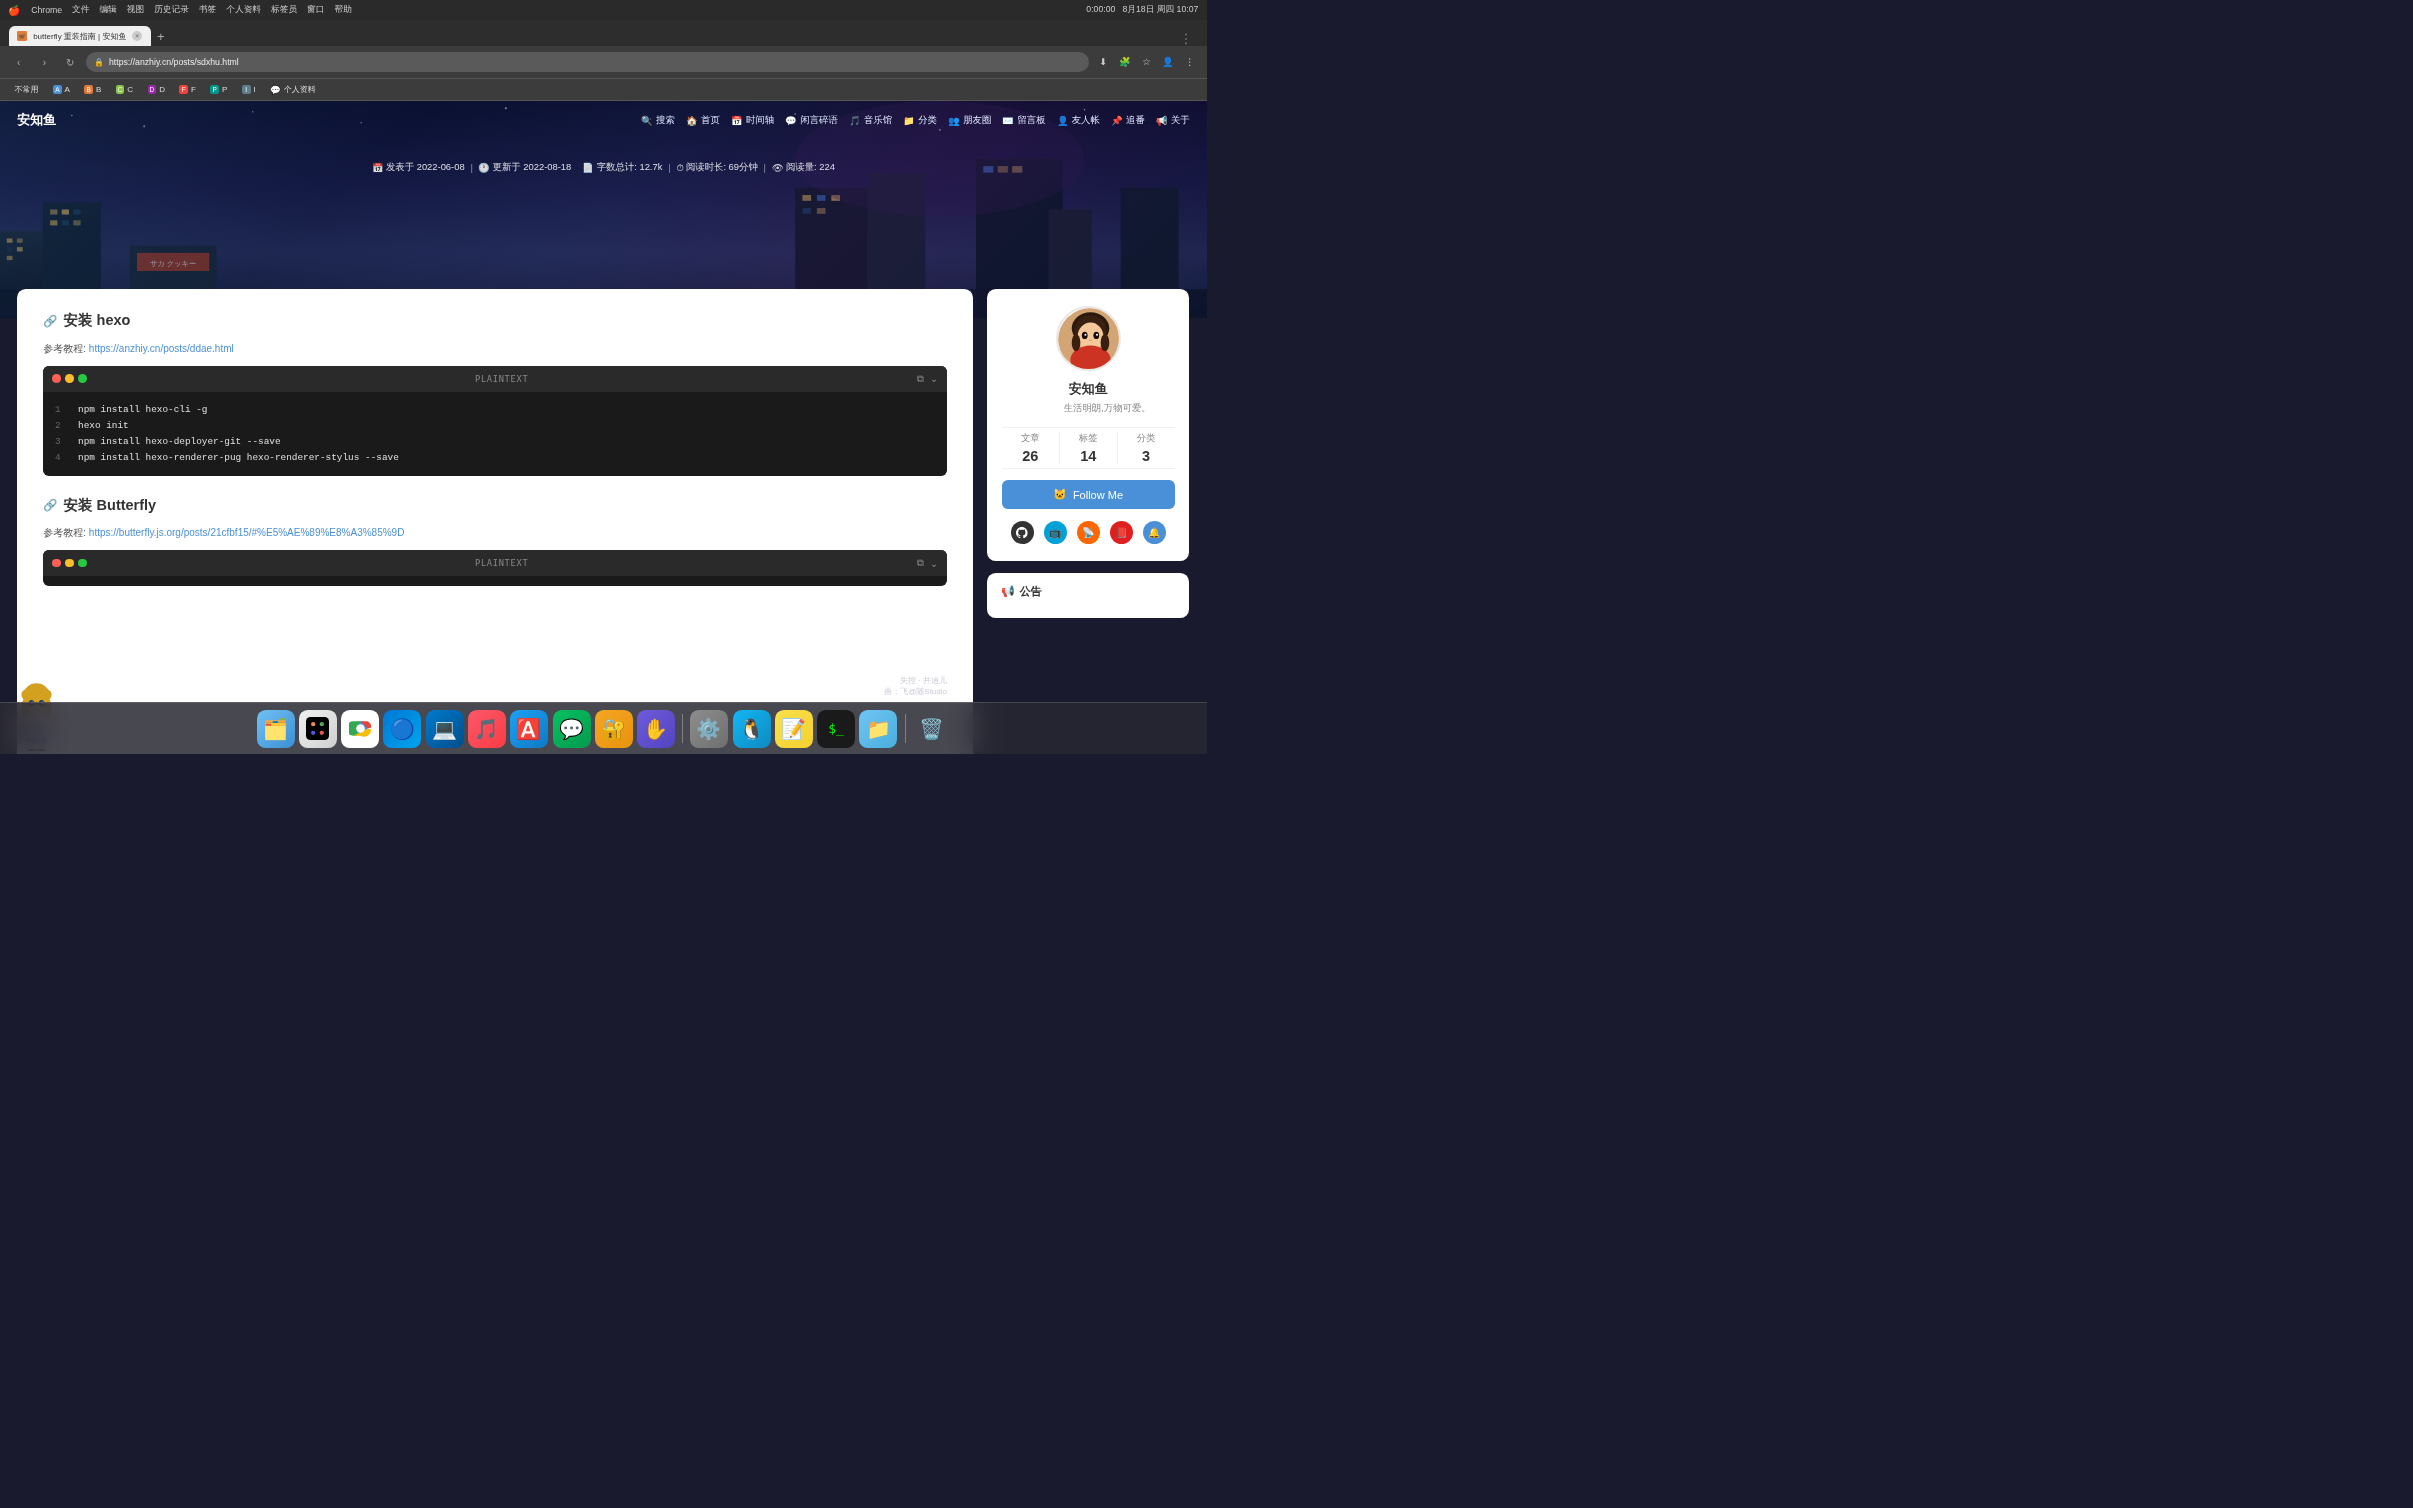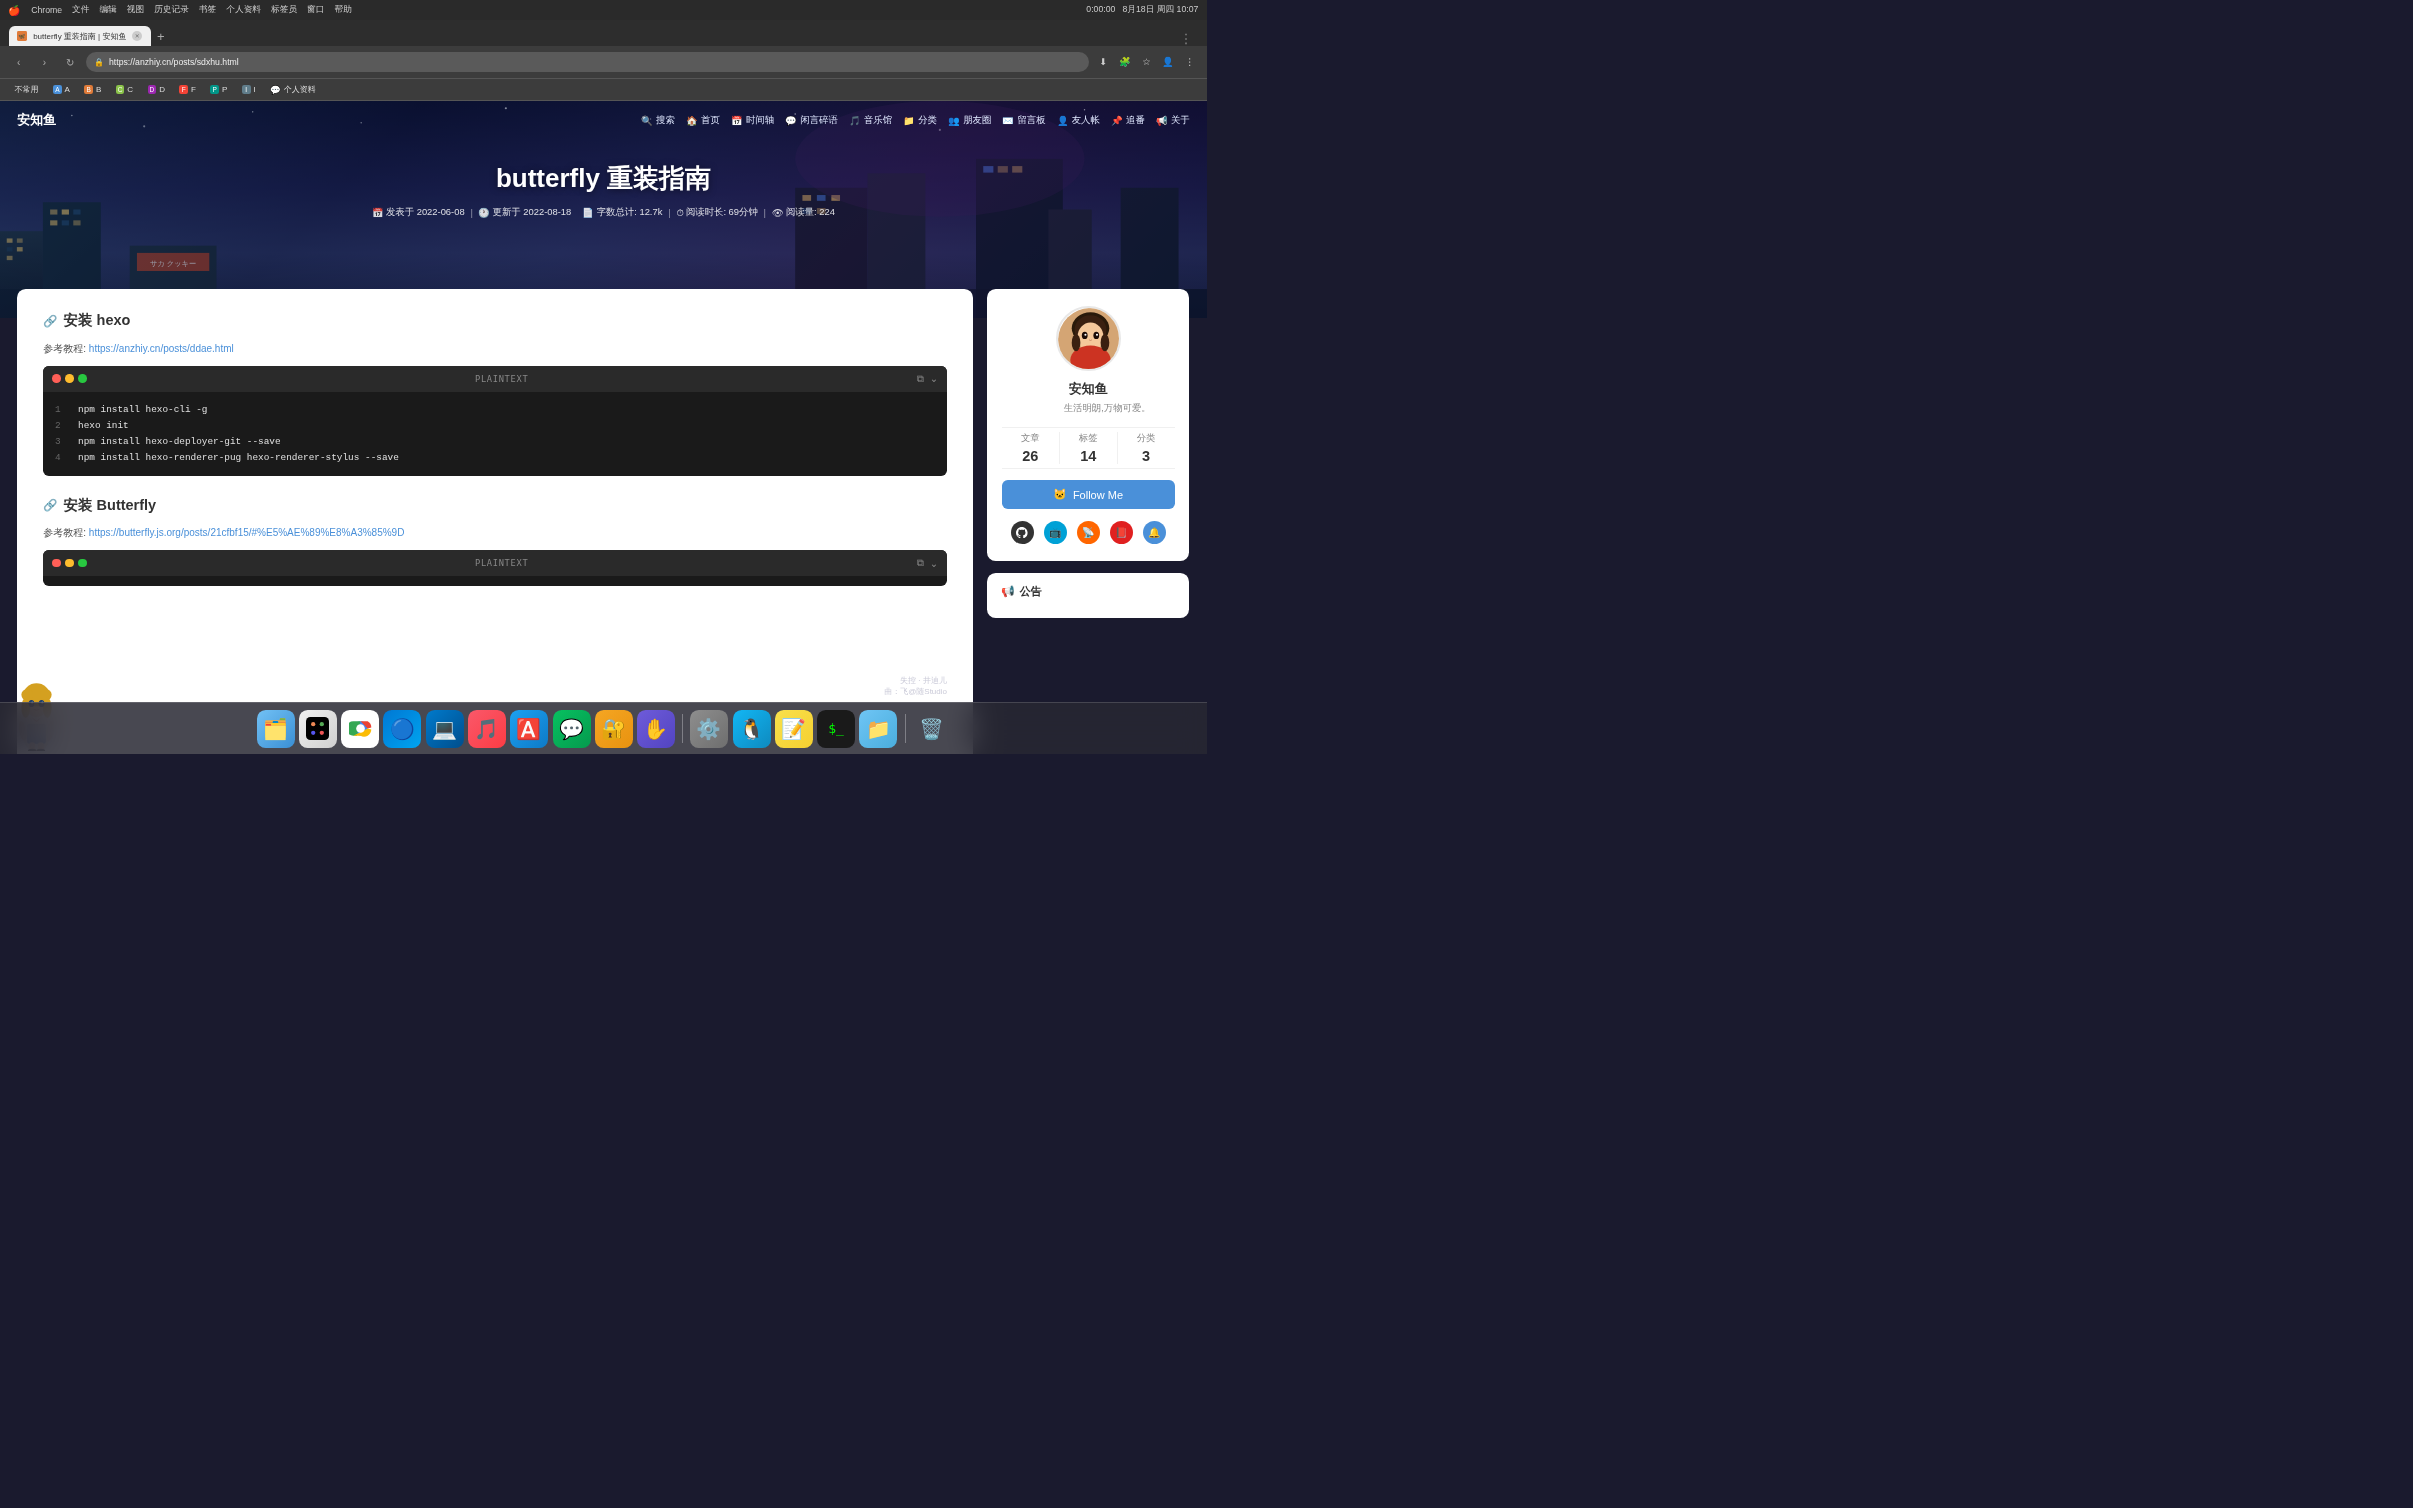--- a/index.html
+++ b/index.html
@@ -651,21 +651,20 @@
           <span>追番</span>
         </div>
         <div class="nav-item">
           <span>📢</span>
           <span>关于</span>
         </div>
       </div>
     </div>
 
     <div class="post-header">
-      <div class="post-title">butterfly 重装指南</div>
       <div class="post-meta">
         <span class="meta-item">
           <span>📅</span>
           <span>发表于 2022-06-08</span>
         </span>
         <span class="meta-sep">|</span>
         <span class="meta-item">
           <span>🕐</span>
           <span>更新于 2022-08-18</span>
         </span>

